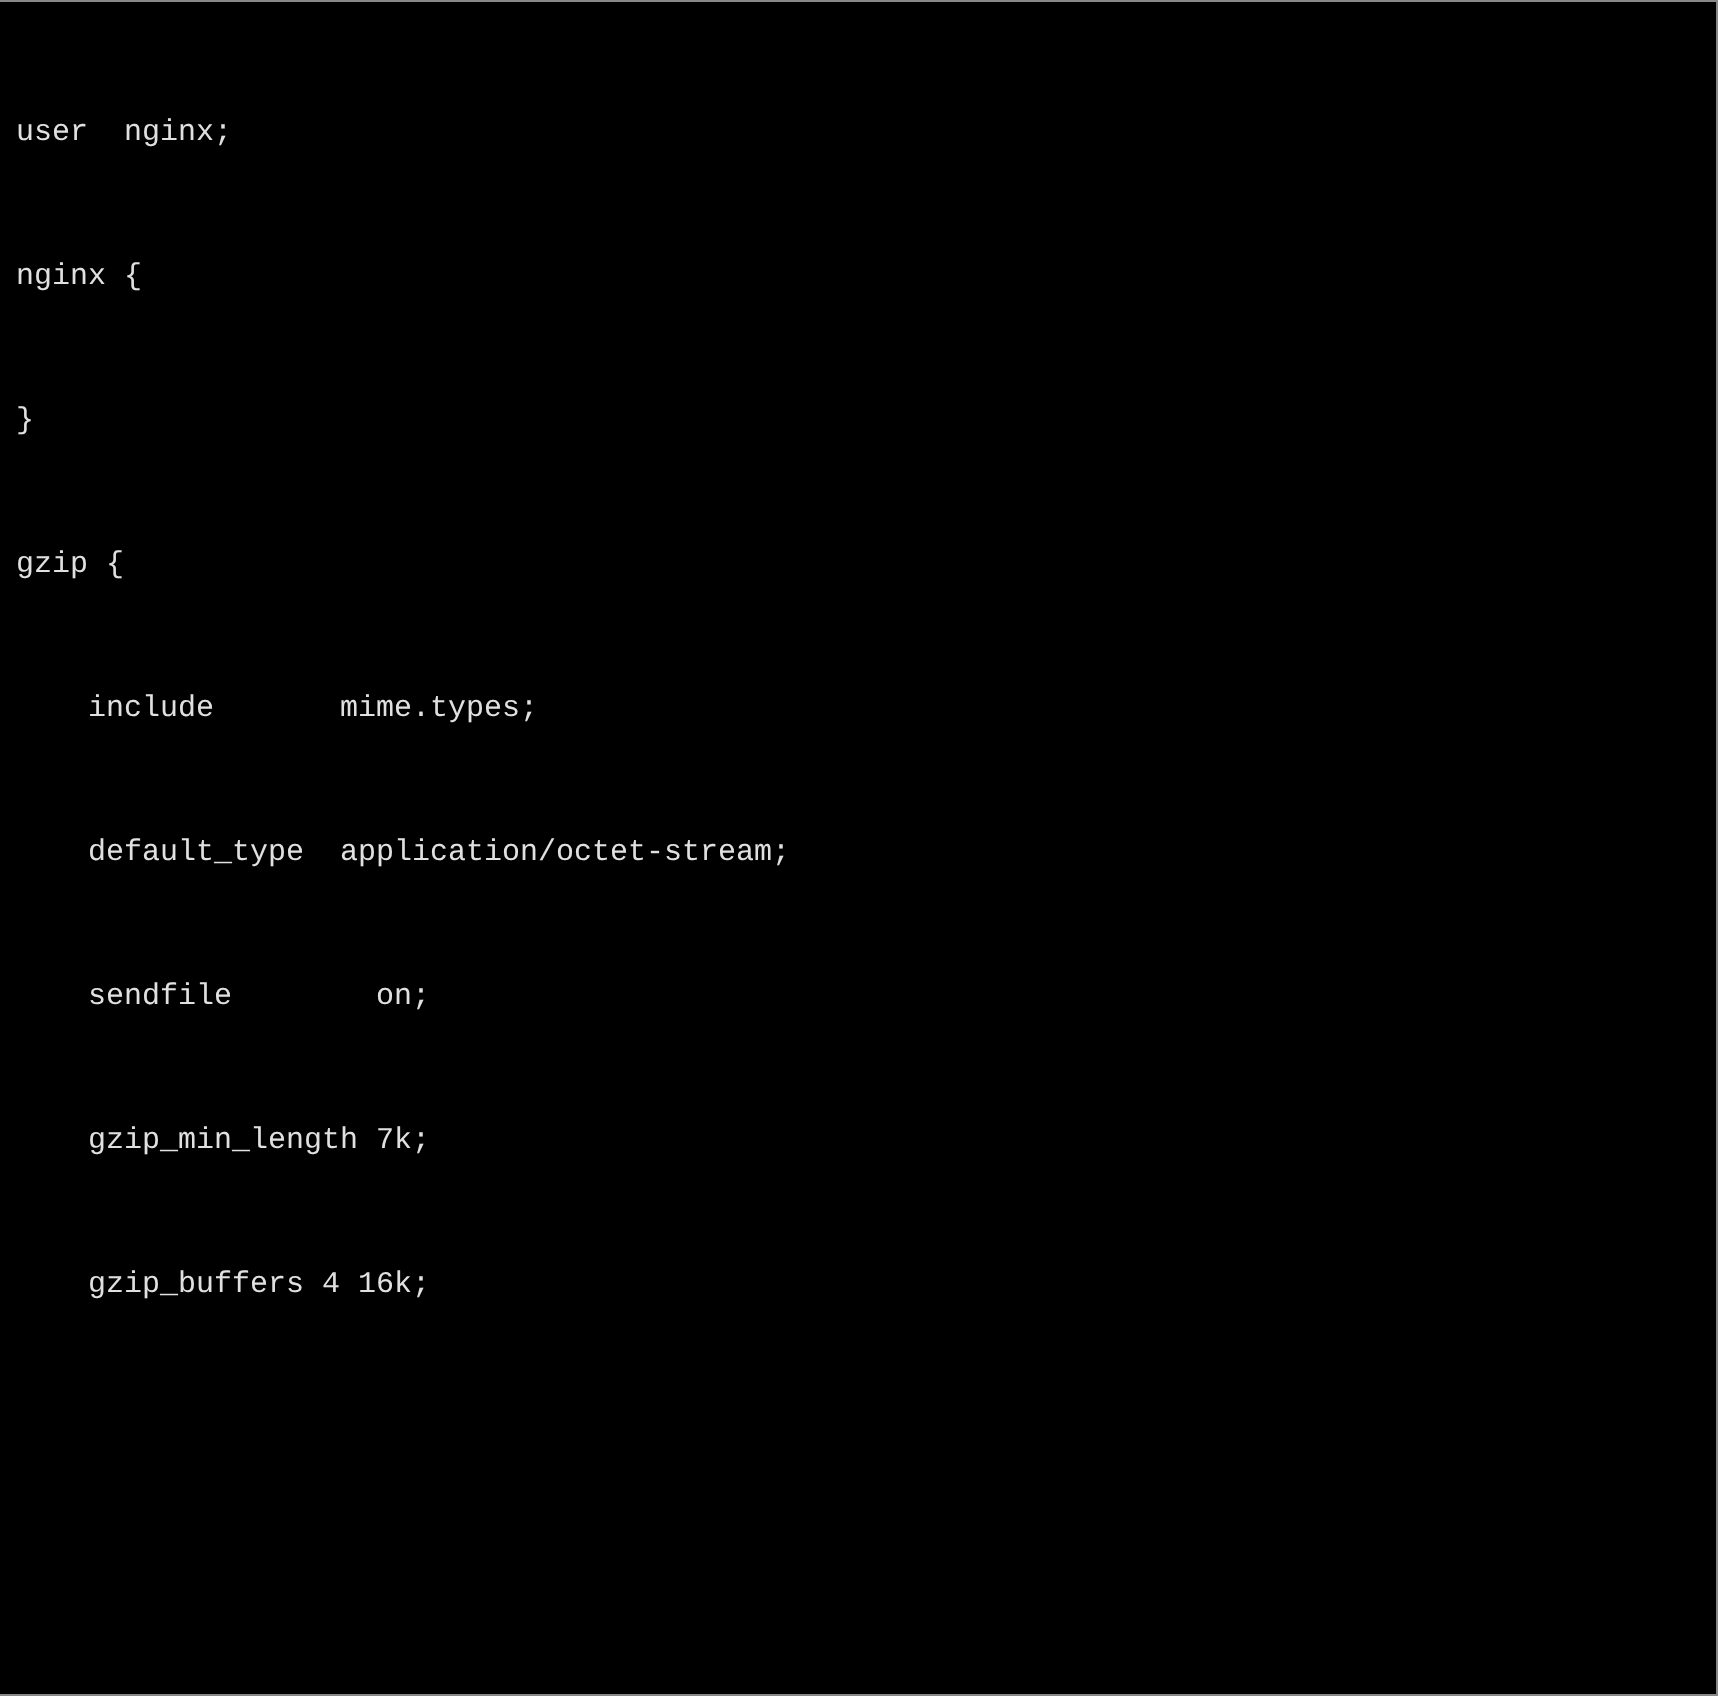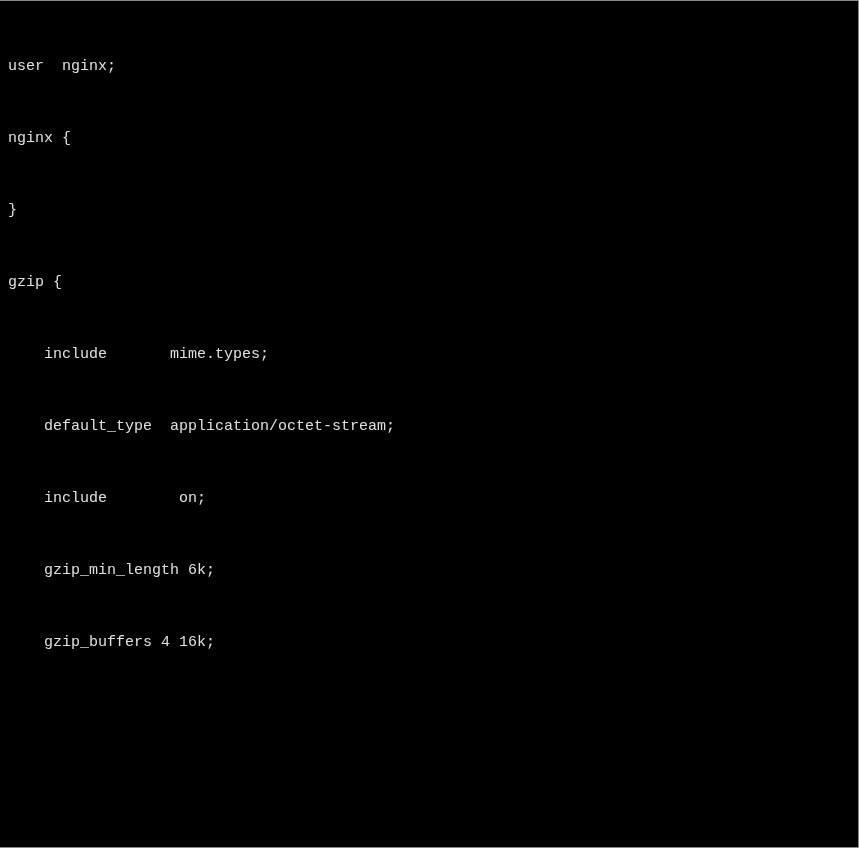--- a/index.html
+++ b/index.html
@@ -29,22 +29,22 @@
 </head>
 <body>
 
 <div class="code-container">
   <span class="line">user  nginx;</span>
   <span class="line">nginx {</span>
   <span class="line">}</span>
   <span class="line">gzip {</span>
   <span class="line">    include       mime.types;</span>
   <span class="line">    default_type  application/octet-stream;</span>
-  <span class="line">    include        on;</span>
-  <span class="line">    gzip_min_length 6k;</span>
+  <span class="line">    sendfile        on;</span>
+  <span class="line">    gzip_min_length 7k;</span>
   <span class="line">    gzip_buffers 4 16k;</span>
   
   
   
   
   
   
   
   
   

